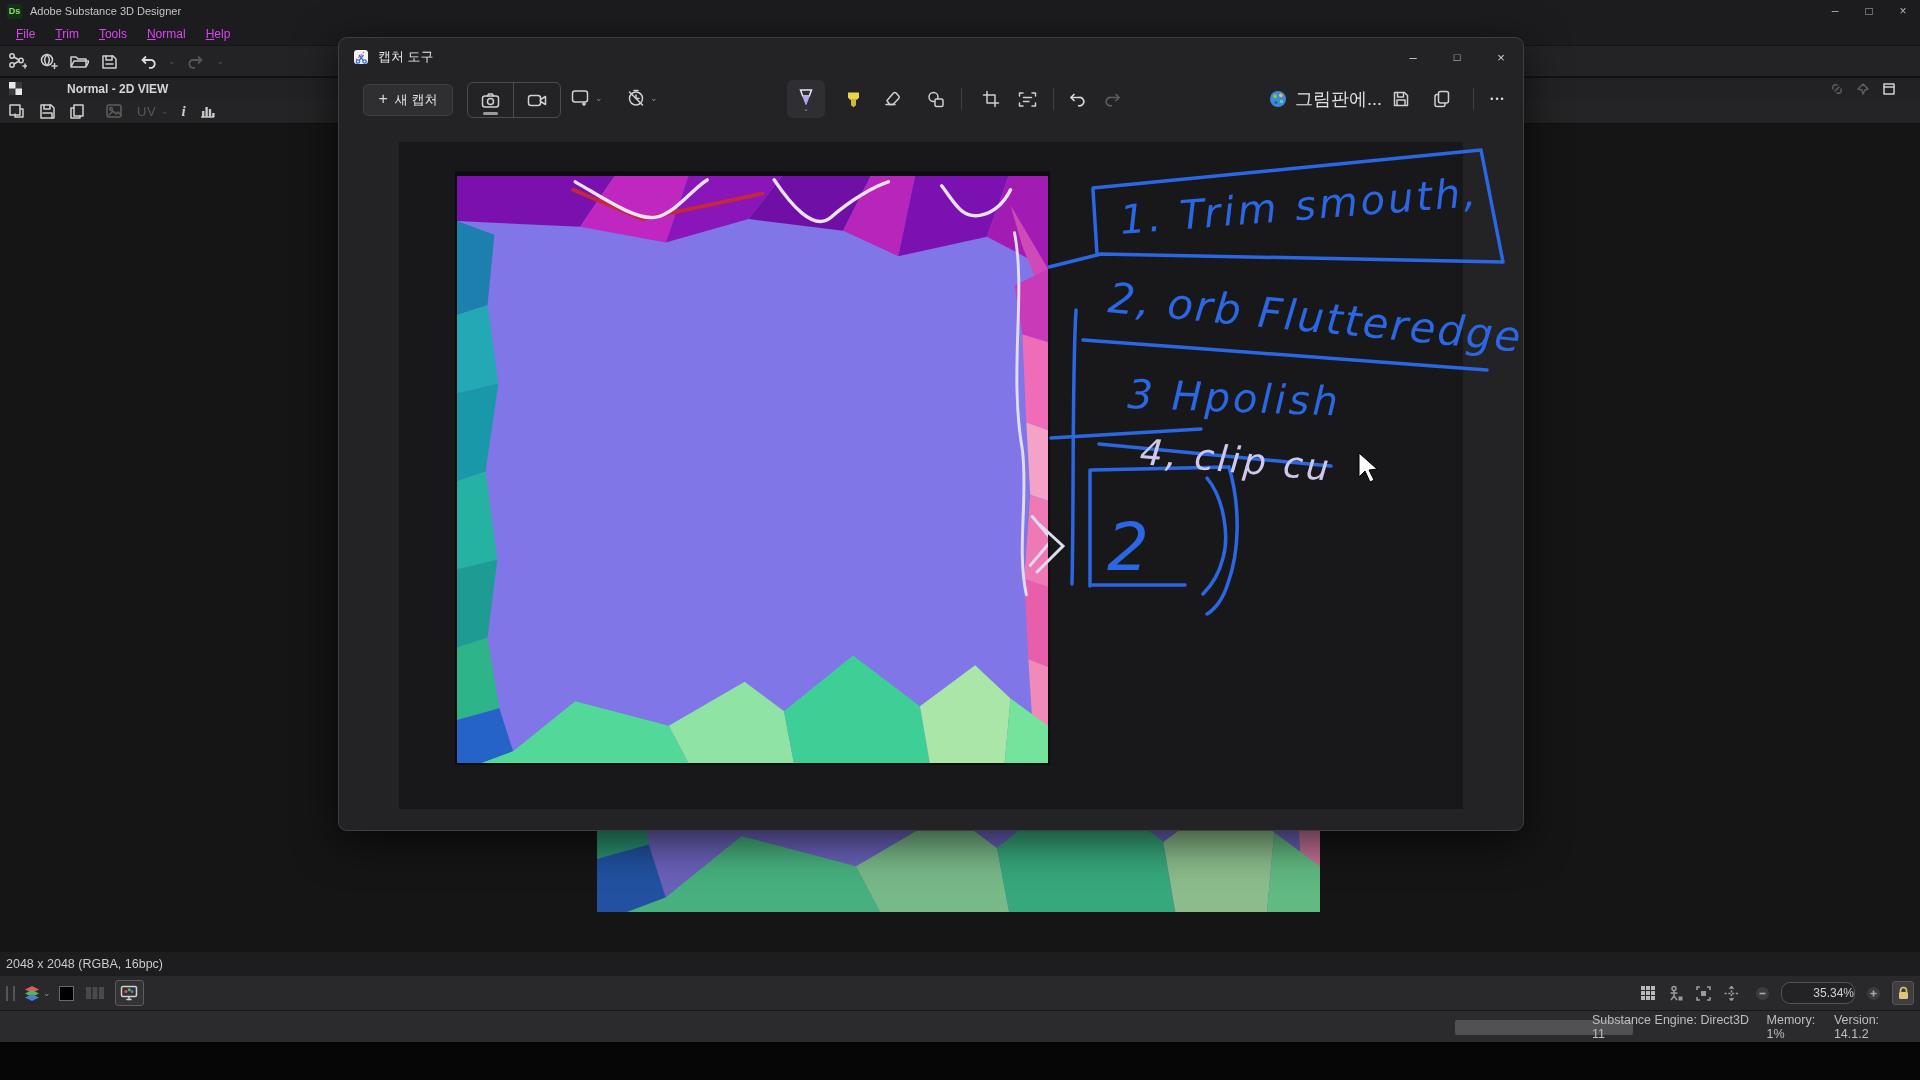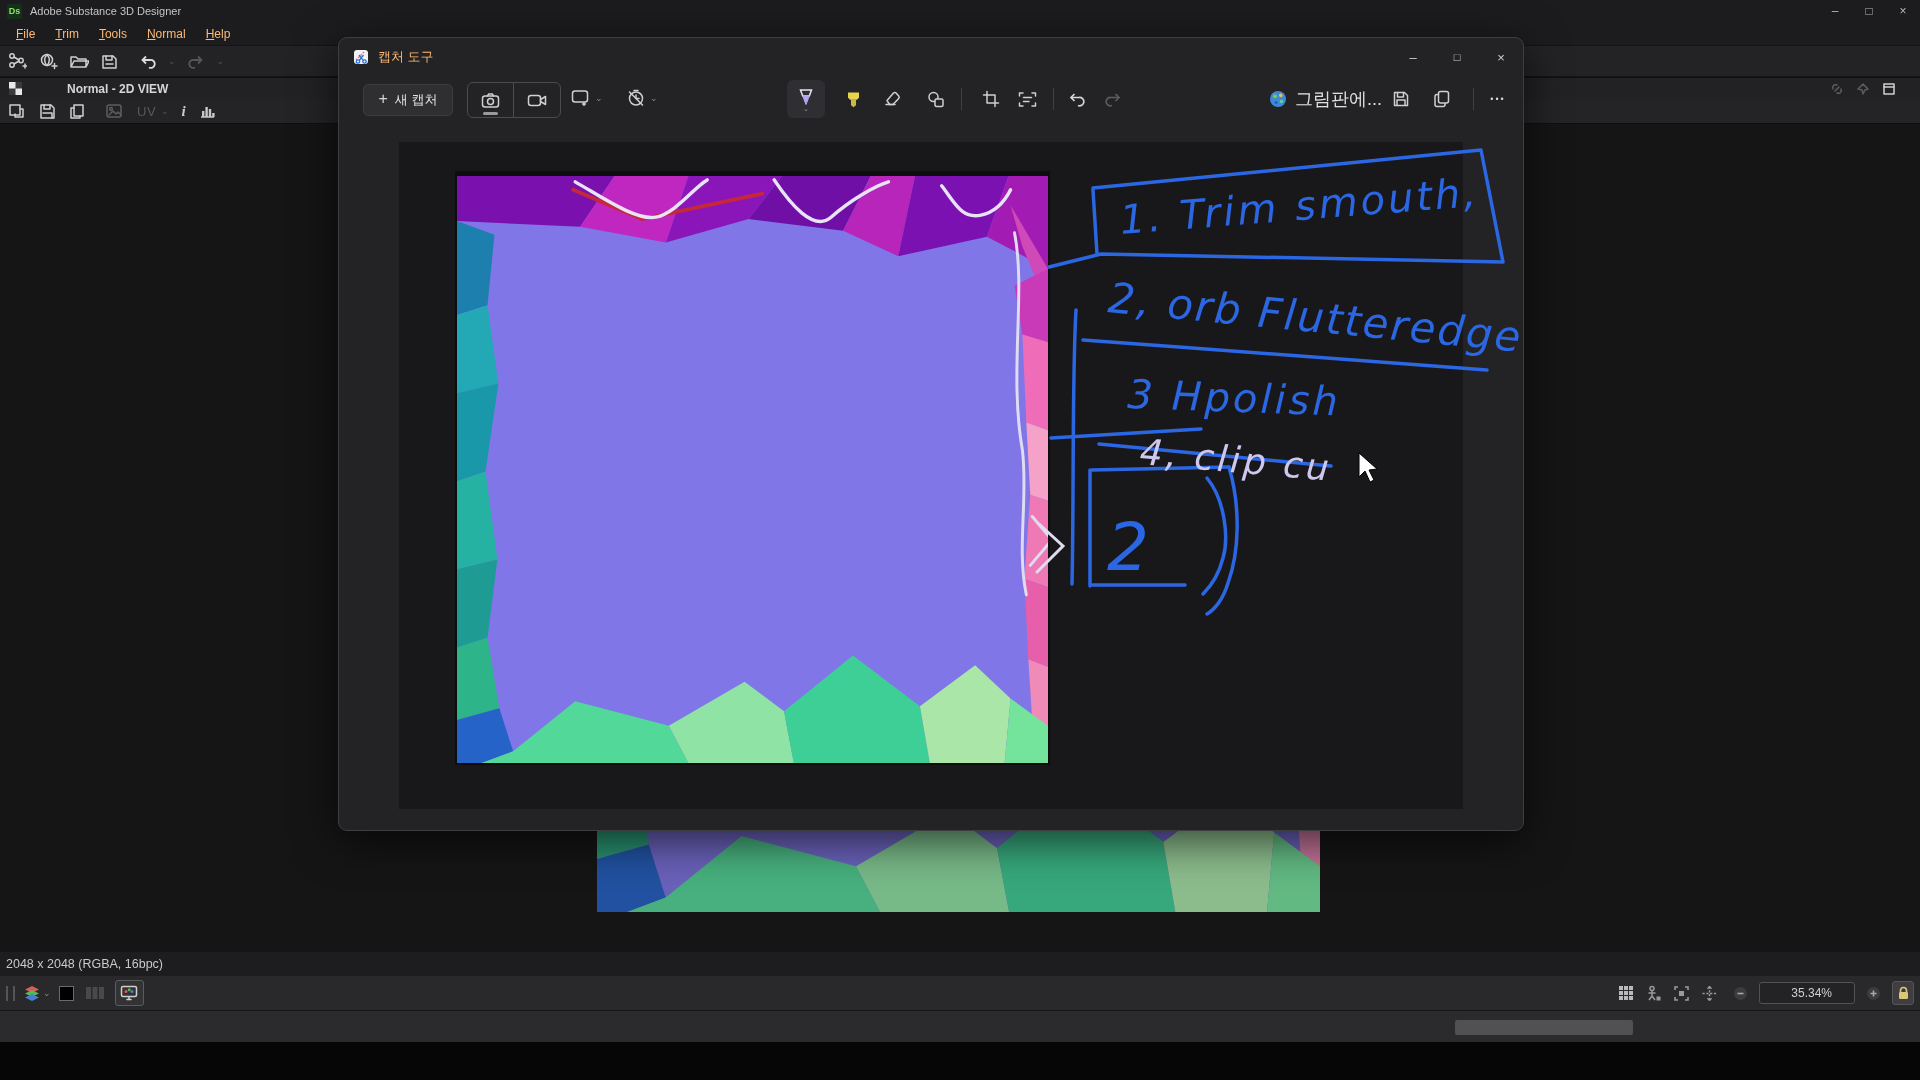--- a/index.html
+++ b/index.html
@@ -13,45 +13,45 @@
   .chev-dim{color:#555;font-size:9px;}
 
   
   #ds-titlebar{left:0;top:0;width:1920px;height:22px;background:#1c1c1e;display:flex;align-items:center;}
   #ds-logo{width:15px;height:15px;margin:0 8px 0 7px;border-radius:3px;background:#14321a;
            color:#8ee05e;font-size:9px;font-weight:bold;display:flex;align-items:center;justify-content:center;}
   #ds-title{font-size:11px;color:#c4c4c4;}
   .win-ctl{width:34px;height:20px;display:flex;align-items:center;justify-content:center;color:#b5b5b5;font-size:12px;}
   #ds-menubar{left:0;top:22px;width:1920px;height:23px;background:#1c1c1e;border-bottom:1px solid #141414;
               display:flex;align-items:center;padding-left:6px;}
-  .menu-item{display:inline-block;padding:3px 10px;font-size:12px;color:#fdba74;}
+  .menu-item{display:inline-block;padding:3px 10px;font-size:12px;color:#d946ef;}
   .menu-item::first-letter{text-decoration:underline;}
   #ds-toolbar1{left:0;top:46px;width:1920px;height:30px;background:#232325;border-bottom:1px solid #141414;
                display:flex;align-items:center;gap:12px;padding-left:8px;}
   #ds-panelhdr{left:0;top:78px;width:1920px;height:21px;background:#222224;border-bottom:1px solid #171717;
                display:flex;align-items:center;}
   #ds-panelhdr .title{font-size:12px;font-weight:bold;color:#d6d6d6;margin-left:8px;padding-left:36px;}
   #ds-toolbar2{left:0;top:99px;width:1920px;height:24px;background:#242426;border-bottom:1px solid #0f0f0f;
                display:flex;align-items:center;gap:13px;padding-left:8px;}
   #ds-canvas{left:0;top:124px;width:1920px;height:828px;background:#151516;}
   #ds-inforow{left:0;top:952px;width:1920px;height:24px;background:#1d1d1f;display:flex;align-items:center;}
   #ds-inforow .txt{font-size:12.5px;color:#c9c9c9;margin-left:6px;}
   #ds-iconsrow{left:0;top:976px;width:1920px;height:34px;background:#29292b;display:flex;align-items:center;}
   #ds-status{left:0;top:1010px;width:1920px;height:32px;background:#2b2b2d;border-top:1px solid #161616;
              display:flex;align-items:center;font-size:12.5px;color:#bdbdbd;}
   #ds-black{left:0;top:1042px;width:1920px;height:38px;background:#060606;}
-  .zoom-field{width:72px;height:20px;background:#232325;border:1px solid #525252;border-radius:3px;
-              display:flex;align-items:center;justify-content:flex-end;padding-right:22px;font-size:12px;color:#d0d0d0;}
+  .zoom-field{width:72px;height:20px;background:#232325;border:1px solid #525252;border-radius:9px;
+              display:flex;align-items:center;justify-content:flex-end;padding-right:0;font-size:12px;color:#d0d0d0;}
   .sel-box{border:1px solid #5c5c5c;background:#333335;border-radius:3px;display:flex;align-items:center;justify-content:center;}
 
   
   #snip{left:338px;top:37px;width:1184px;height:792px;background:#232326;border:1px solid #3e3e3e;
         border-radius:9px;box-shadow:0 10px 44px rgba(0,0,0,.65);overflow:hidden;}
   #snip-titlebar{left:0;top:0;width:1184px;height:38px;display:flex;align-items:center;}
-  #snip-title{font-size:13px;color:#fdba74;margin-left:8px;}
+  #snip-title{font-size:13px;color:#e5e5e5;margin-left:8px;}
   .snip-winctl{position:absolute;top:0;width:44px;height:38px;display:flex;align-items:center;justify-content:center;
                color:#cfcfcf;font-size:13px;}
   .tool-tile{position:absolute;top:42px;width:38px;height:38px;border-radius:6px;display:flex;flex-direction:column;
              align-items:center;justify-content:center;}
   .tool-sel{background:#2f2f33;}
   .vsep{position:absolute;top:50px;width:1px;height:22px;background:#404043;}
   #snip-panel{left:60px;top:104px;width:1064px;height:667px;background:#18181a;}
   #cap-img{left:116px;top:133px;width:595px;height:594px;background:#0d0d0e;}
   #cap-img svg{position:absolute;left:2px;top:5px;}
   #newcap-btn{left:24px;top:46px;width:88px;height:30px;background:#2f2f32;border:1px solid #3d3d40;border-radius:5px;
@@ -294,20 +294,25 @@
           <svg width="13" height="14">
             <path d="M3.5,6 V4.5 a3,3 0 0 1 6,0 V6" stroke="#dcc67a" fill="none" stroke-width="1.6"></path>
             <rect x="2" y="6" width="9" height="7" rx="1.2" fill="#dcc67a"></rect>
           </svg>
         </div>
       </div>
     </div>
 
     <div id="ds-status" class="abs">
       <div style="position:absolute;left:1455px;width:178px;height:15px;background:#515153;border-radius:2px;"></div>
+      <div style="position:absolute;left:1592px;right:6px;display:flex;align-items:center;">
+        <span>Substance Engine: Direct3D 11</span>
+        <span style="margin-left:8px">Memory: 1%</span>
+        <span style="margin-left:auto">Version: 14.1.2</span>
+      </div>
     </div>
     <div id="ds-black" class="abs"></div>
   </div>
 
   <div id="snip" class="abs">
 
     <div id="snip-titlebar">
       <svg width="17" height="17" style="margin-left:14px">
         <rect x="1" y="1" width="14" height="14" rx="3" fill="#f2f2f2"></rect>
         <path d="M3,11 L11,3" stroke="#e06a9a" stroke-width="1.4" stroke-dasharray="1.8,1.4"></path>

